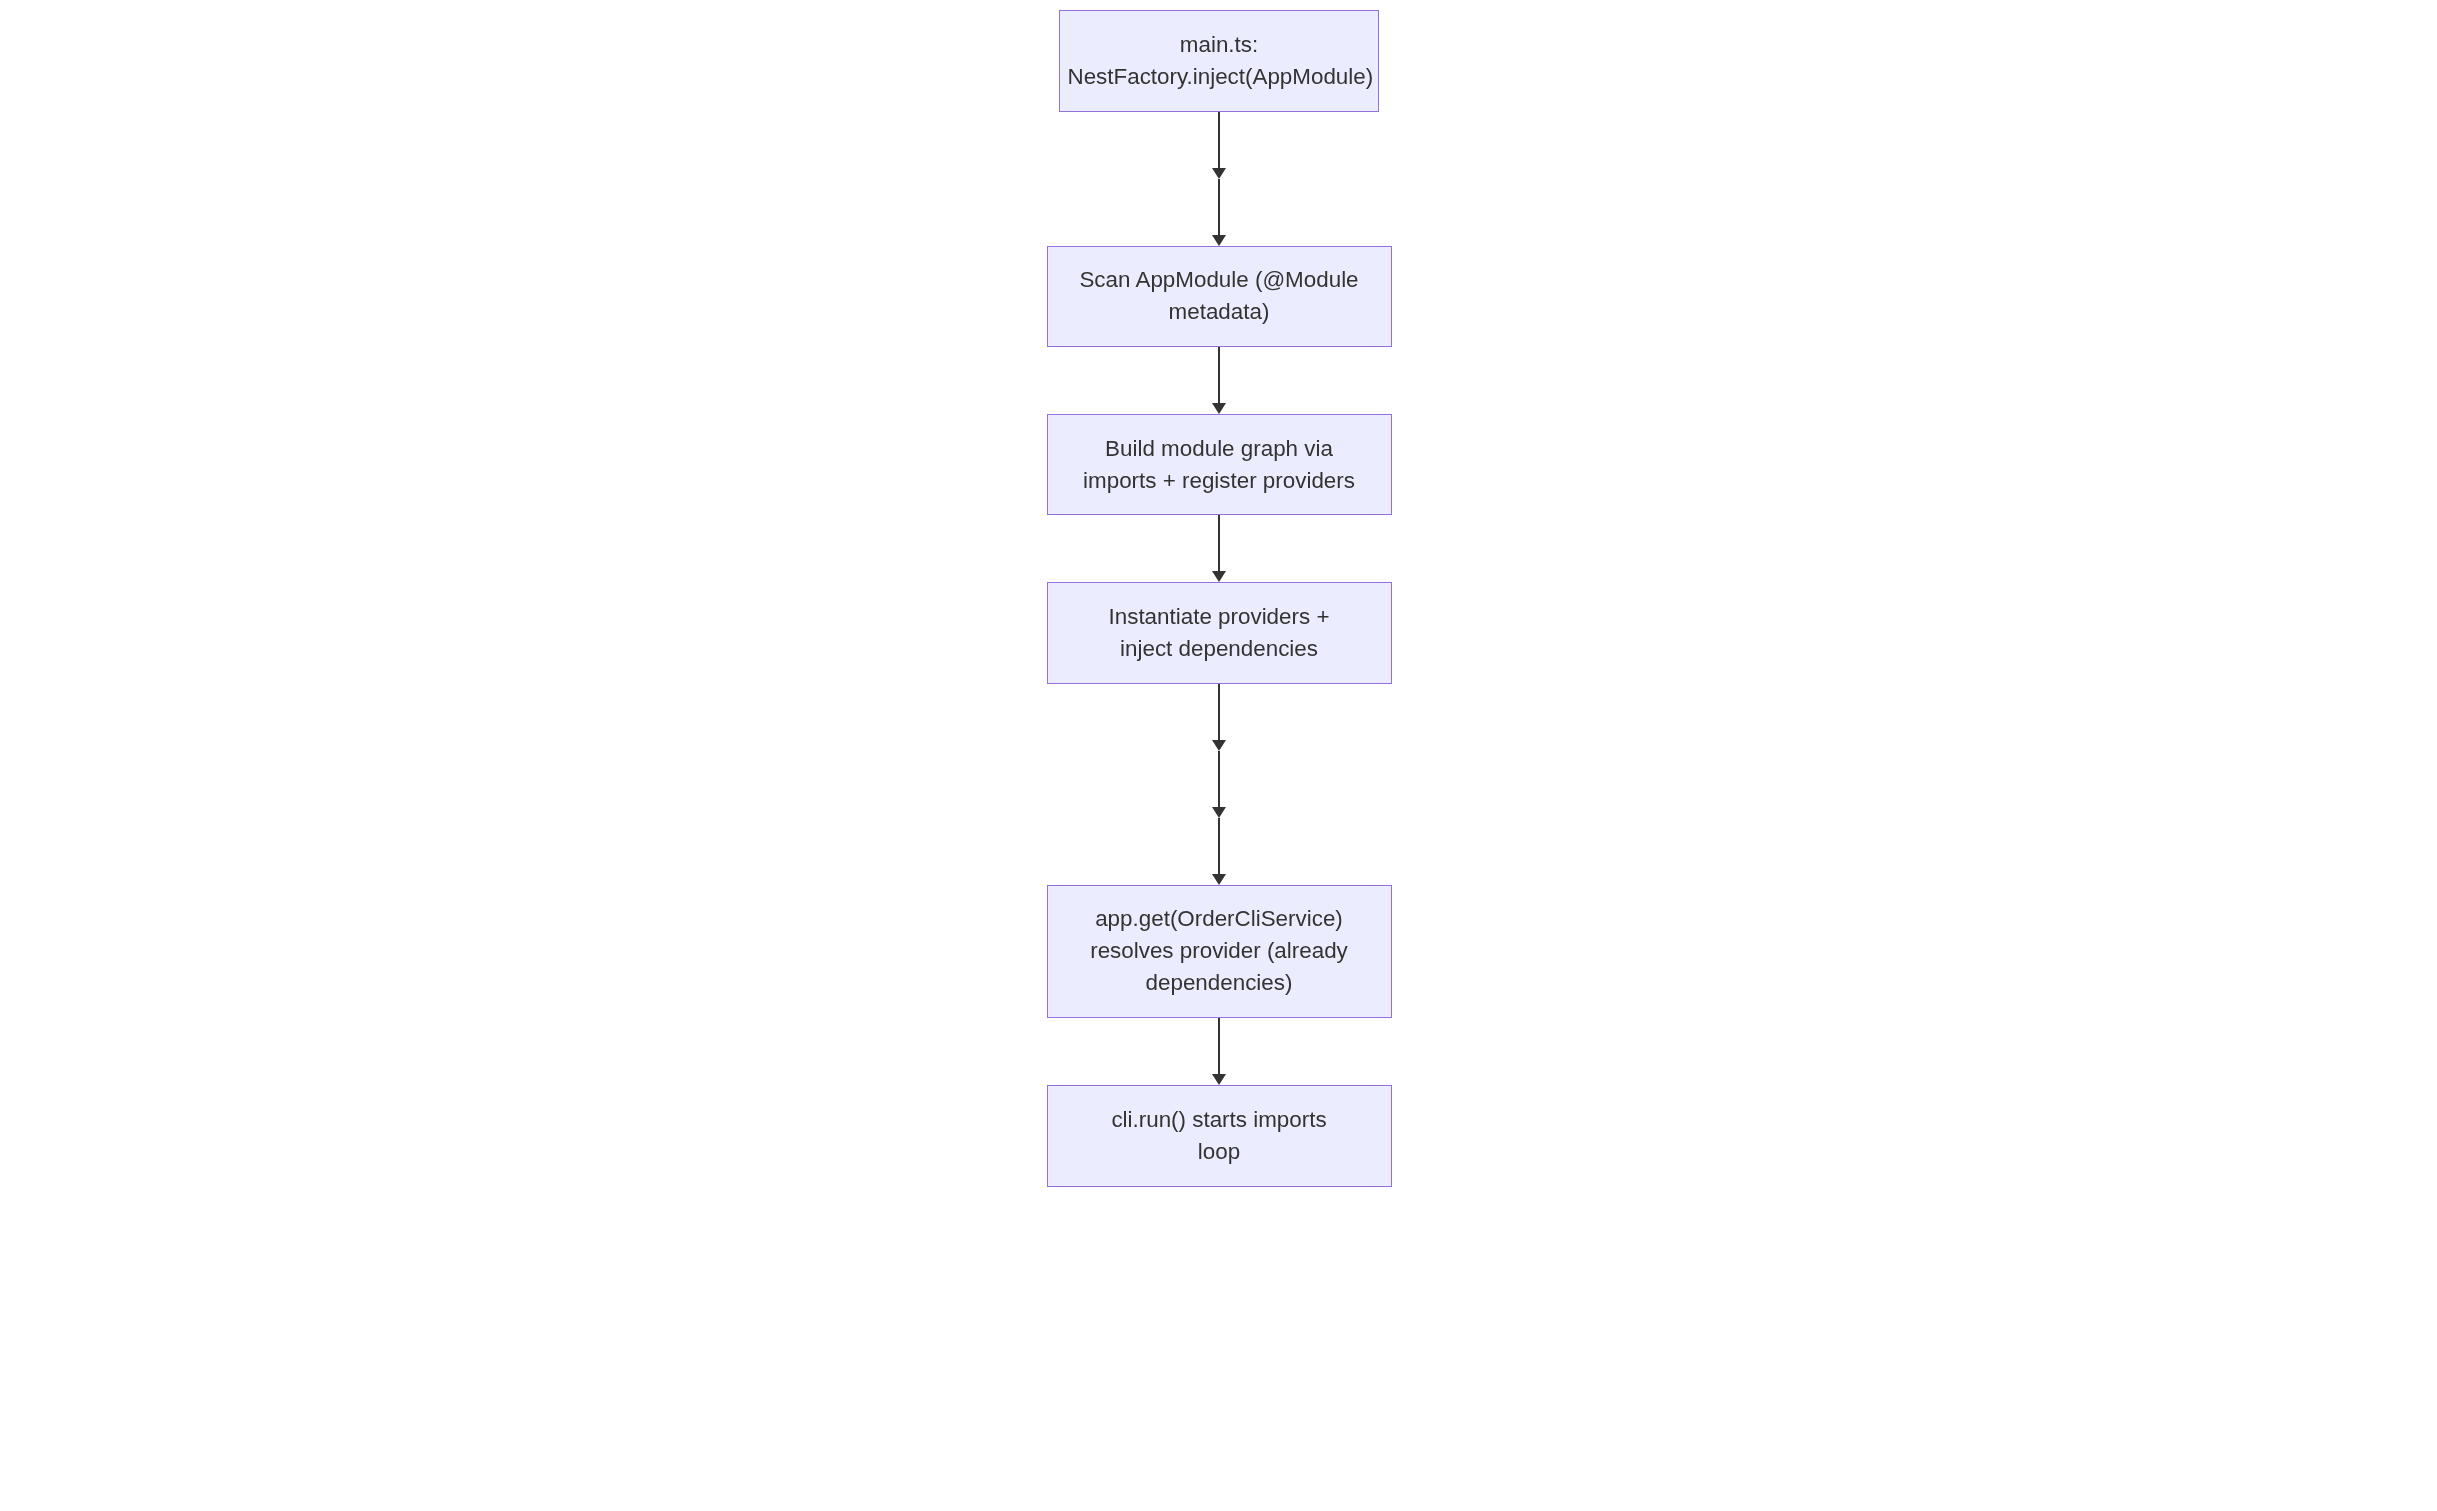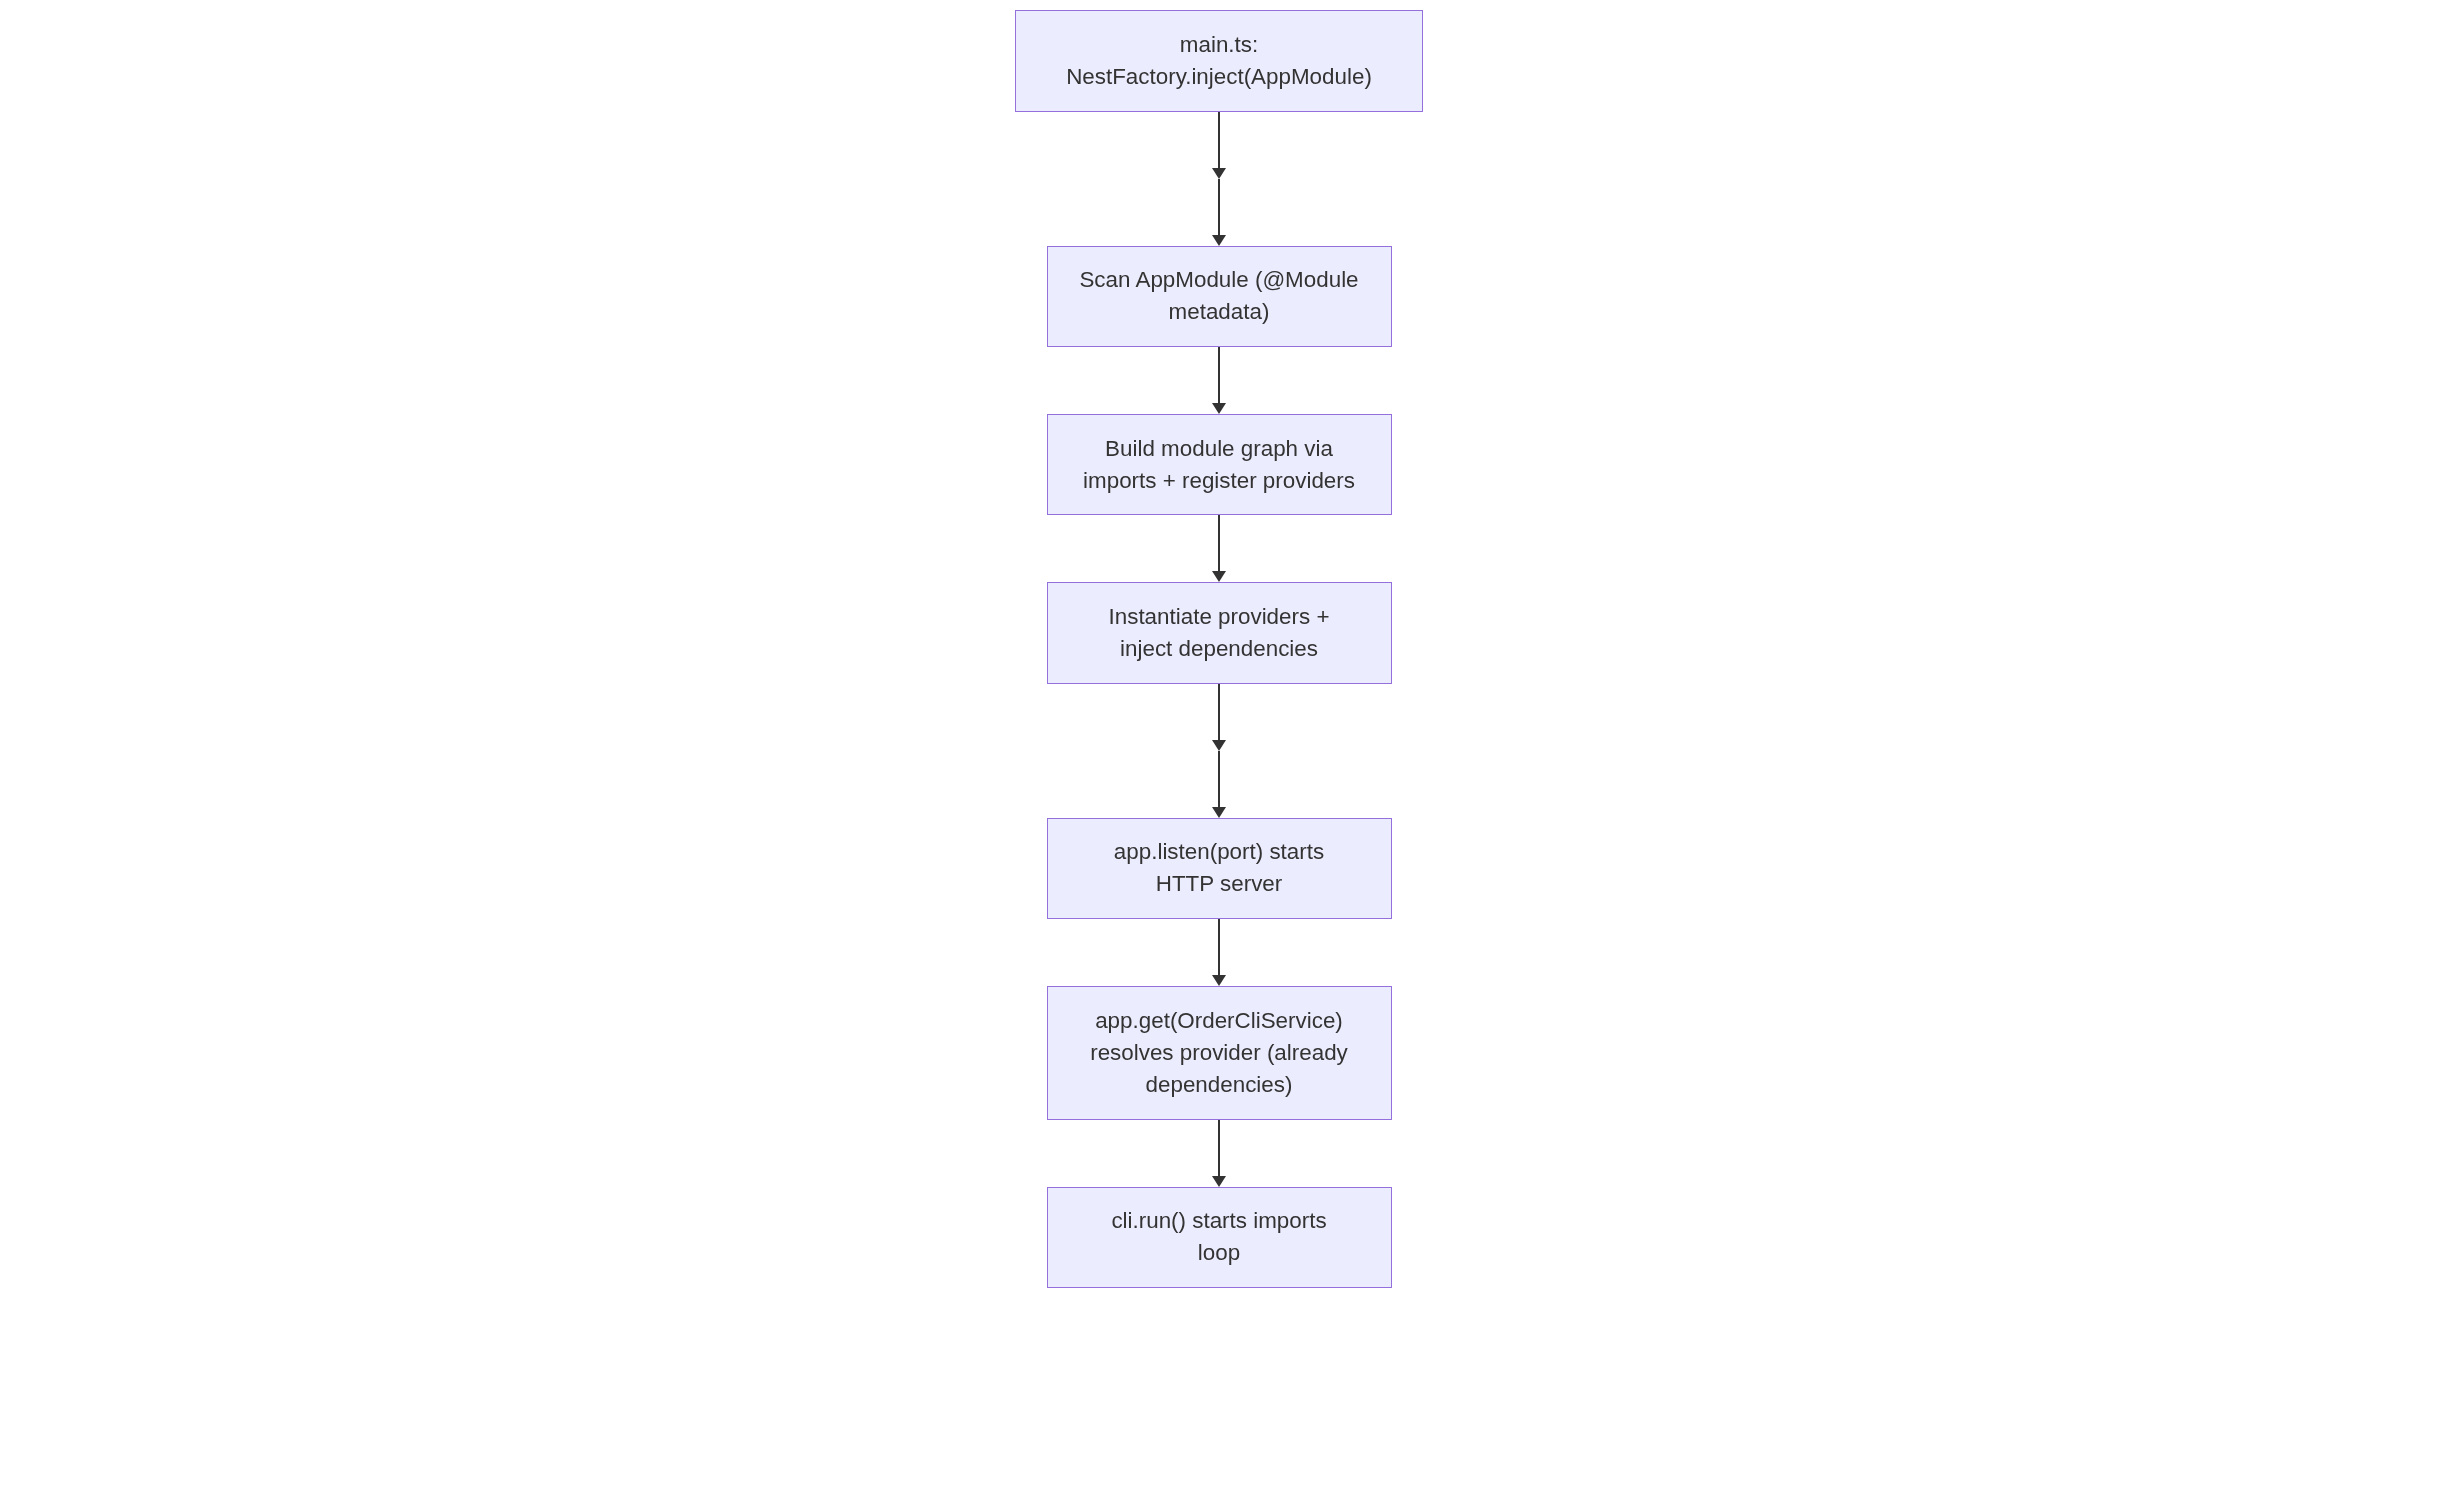--- a/index.html
+++ b/index.html
@@ -25,21 +25,21 @@
     width: 345px;
     background: #ECECFF;
     border: 1.4px solid #9370DB;
     color: #333333;
     text-align: center;
     padding: 17.7px 7.5px;
     font-size: 22.4px;
     line-height: 32px;
     flex-shrink: 0;
   }
-  .node.wide { width: 408px; }
+  .node.wide { width: 320px; }
   .node .line { white-space: nowrap; }
   .edge {
     height: 67px;
     flex-shrink: 0;
     display: flex;
     flex-direction: column;
     align-items: center;
   }
   .edge .shaft {
     width: 1.9px;
@@ -104,24 +104,20 @@
     <div class="shaft"></div>
     <div class="head"></div>
   </div>
 
 
   <div class="edge">
     <div class="shaft"></div>
     <div class="head"></div>
   </div>
 
-  <div class="node">
-    <div class="line">app.listen(port) starts</div>
-    <div class="line">HTTP server</div>
-  </div>
 
   <div class="edge">
     <div class="shaft"></div>
     <div class="head"></div>
   </div>
 
   <div class="node">
     <div class="line">app.get(OrderCliService)</div>
     <div class="line">resolves provider (already</div>
     <div class="line">dependencies)</div>

